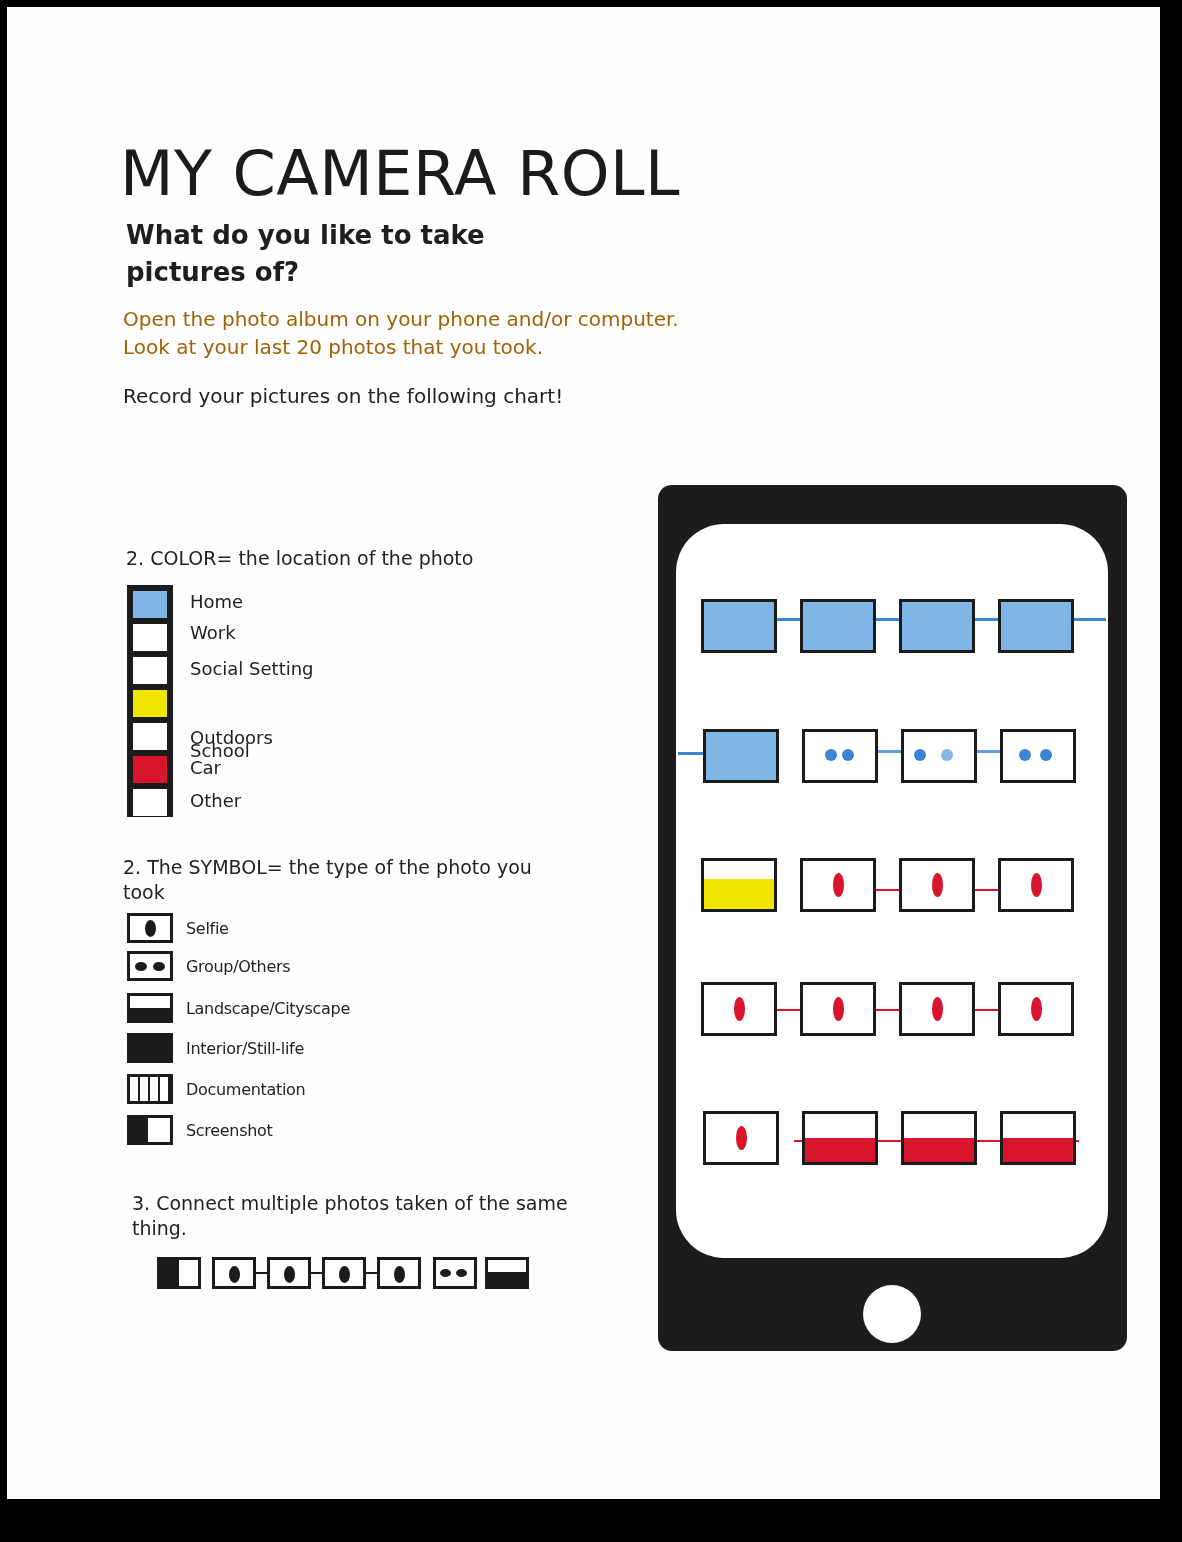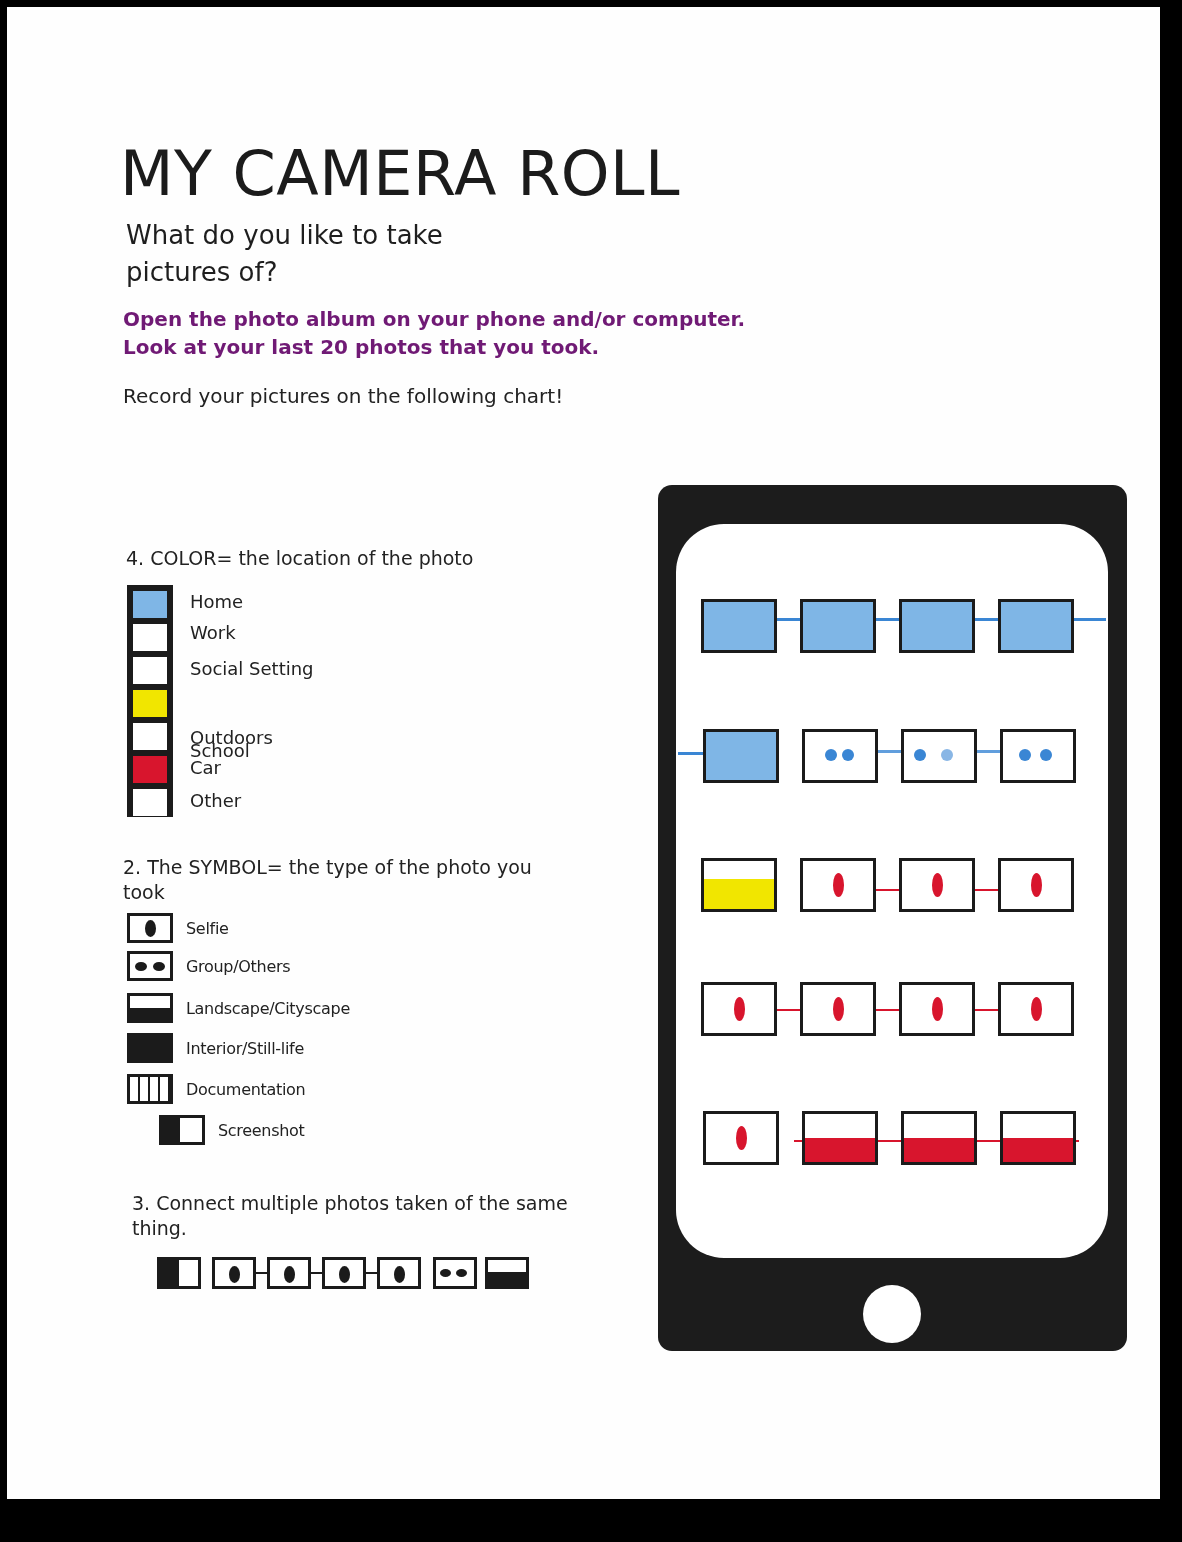--- a/index.html
+++ b/index.html
@@ -3,21 +3,21 @@
 <meta charset="utf-8">
 <style>
   * { box-sizing: border-box; margin: 0; padding: 0; }
   html, body { width: 1182px; height: 1542px; background: #000; overflow: hidden; }
   body { position: relative; font-family: "DejaVu Sans", "Liberation Sans", sans-serif; color: #1f1f1f; }
 
   .page { position: absolute; left: 7px; top: 7px; width: 1153px; height: 1492px; background: #fefefe; }
 
   .title { position: absolute; left: 113px; top: 130px; font-size: 62px; letter-spacing: 0.5px; font-weight: normal; color: #1b1b1b; }
   .subtitle { position: absolute; left: 119px; top: 210px; width: 420px; font-size: 26px; line-height: 37px; color: #1e1e1e; }
-  .intro { position: absolute; left: 116px; top: 298px; font-size: 20px; line-height: 28px; color: #701a75; font-weight: bold; }
+  .intro { position: absolute; left: 116px; top: 298px; font-size: 20px; line-height: 28px; color: #a16207; }
   .intro p { margin: 0; }
   .record { position: absolute; left: 116px; top: 377px; font-size: 20px; color: #222; }
 
   .each { position: absolute; left: 116px; top: 465px; width: 500px; font-size: 20px; line-height: 28px; color: #222; }
   .sec1 { position: absolute; left: 119px; top: 540px; font-size: 19px; color: #222; }
 
   .color-legend { position: absolute; left: 120px; top: 578px; }
   .color-col { position: absolute; left: 0; top: 0; width: 46px; height: 232px; background: #1b1b1b; }
   .swatch { position: absolute; left: 6px; width: 34px; height: 27px; background: #fff; }
   .color-label { position: absolute; left: 63px; font-size: 18px; color: #222; white-space: nowrap; }
@@ -45,30 +45,30 @@
   .group-dot { position: absolute; width: 12px; height: 12px; border-radius: 50%; background: #3a86d4; top: 17px; }
   .yellow-band { position: absolute; left: 0; bottom: 0; width: 100%; height: 30px; background: #f1e600; }
   .red-band { position: absolute; left: 0; bottom: 0; width: 100%; height: 24px; background: #d8152d; }
 </style>
 </head>
 <body>
 
 <div class="page">
 
   <h1 class="title">MY CAMERA ROLL</h1>
-  <h2 class="subtitle" style="font-weight:normal;">What do you like to take pictures of?</h2>
+  <h2 class="subtitle" style="font-weight:bold;">What do you like to take pictures of?</h2>
 
   <div class="intro">
     <p>Open the photo album on your phone and/or computer.</p>
     <p>Look at your last 20 photos that you took.</p>
   </div>
   <div class="record">Record your pictures on the following chart!</div>
 
 
-  <div class="sec1">4. COLOR= the location of the photo</div>
+  <div class="sec1">2. COLOR= the location of the photo</div>
 
   <div class="color-legend">
     <div class="color-col">
       <div class="swatch" style="top:6px;background:#7fb6e6;"></div>
       <div class="swatch" style="top:39px;"></div>
       <div class="swatch" style="top:72px;"></div>
       <div class="swatch" style="top:105px;background:#f1e600;"></div>
       <div class="swatch" style="top:138px;"></div>
       <div class="swatch" style="top:171px;background:#d8152d;"></div>
       <div class="swatch" style="top:204px;"></div>
@@ -102,21 +102,21 @@
     <span class="sym-label">Landscape/Cityscape</span>
   </div>
   <div class="sym-row" style="top:1026px;text-align:center;">
     <div class="sym" style="background:#1b1b1b;"></div>
     <span class="sym-label">Interior/Still-life</span>
   </div>
   <div class="sym-row" style="top:1067px;">
     <div class="sym" style="background:repeating-linear-gradient(90deg,#fff 0 8px,#1b1b1b 8px 10px);"></div>
     <span class="sym-label">Documentation</span>
   </div>
-  <div class="sym-row" style="top:1108px;margin-left:32px;">
+  <div class="sym-row" style="top:1108px;">
     <div class="sym" style="background:linear-gradient(90deg,#1b1b1b 0 45%, #fff 45% 100%);"></div>
     <span class="sym-label">Screenshot</span>
   </div>
 
   <div class="sec3">3. Connect multiple photos taken of the same thing.</div>
 
   <div class="example">
     <div class="ex-box" style="left:0;background:linear-gradient(90deg,#1b1b1b 0 50%,#fff 50% 100%);"></div>
     <div class="ex-box" style="left:55px;">
         <div class="dot" style="left:14px;top:6px;width:11px;height:17px;"></div>

